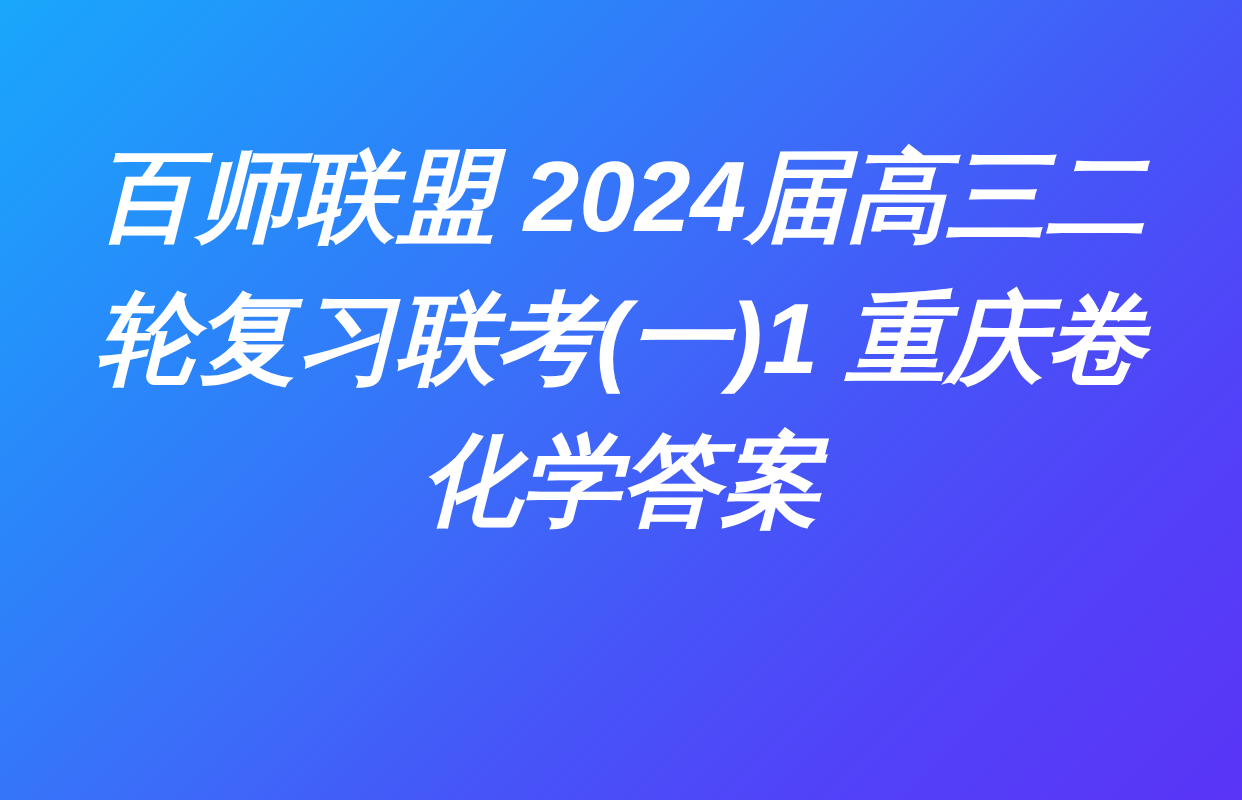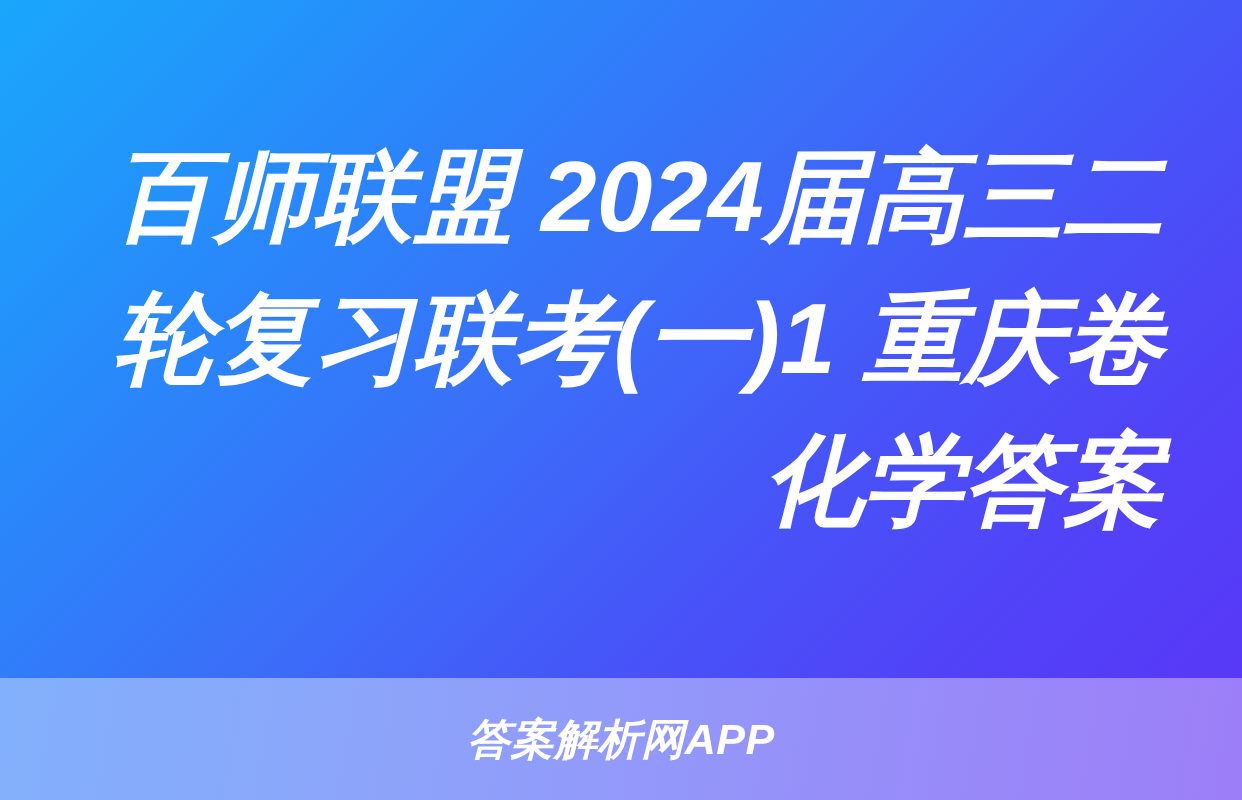--- a/index.html
+++ b/index.html
@@ -39,21 +39,21 @@
     display: flex;
     align-items: center;
     justify-content: center;
     box-sizing: border-box;
     padding: 0 60px;
   }
 
   .title {
     margin: 0;
     width: 1085px;
-    text-align: right;
+    text-align: center;
     color: #ffffff;
     font-size: 100px;
     line-height: 1.42;
     font-weight: 700;
     font-style: italic;
     letter-spacing: 0px;
     word-break: break-all;
     text-rendering: geometricPrecision;
   }
 
@@ -98,17 +98,14 @@
 </style>
 </head>
 <body>
 
 <div class="poster">
 
   <div class="hero">
     <h1 class="title">百师联盟 2024届高三二轮复习联考(一)1 重庆卷 化学答案</h1>
   </div>
 
-  <div class="footer-band">
-    <div class="watermark">答案解析网APP</div>
-  </div>
 
 </div>
 
 </body></html>

